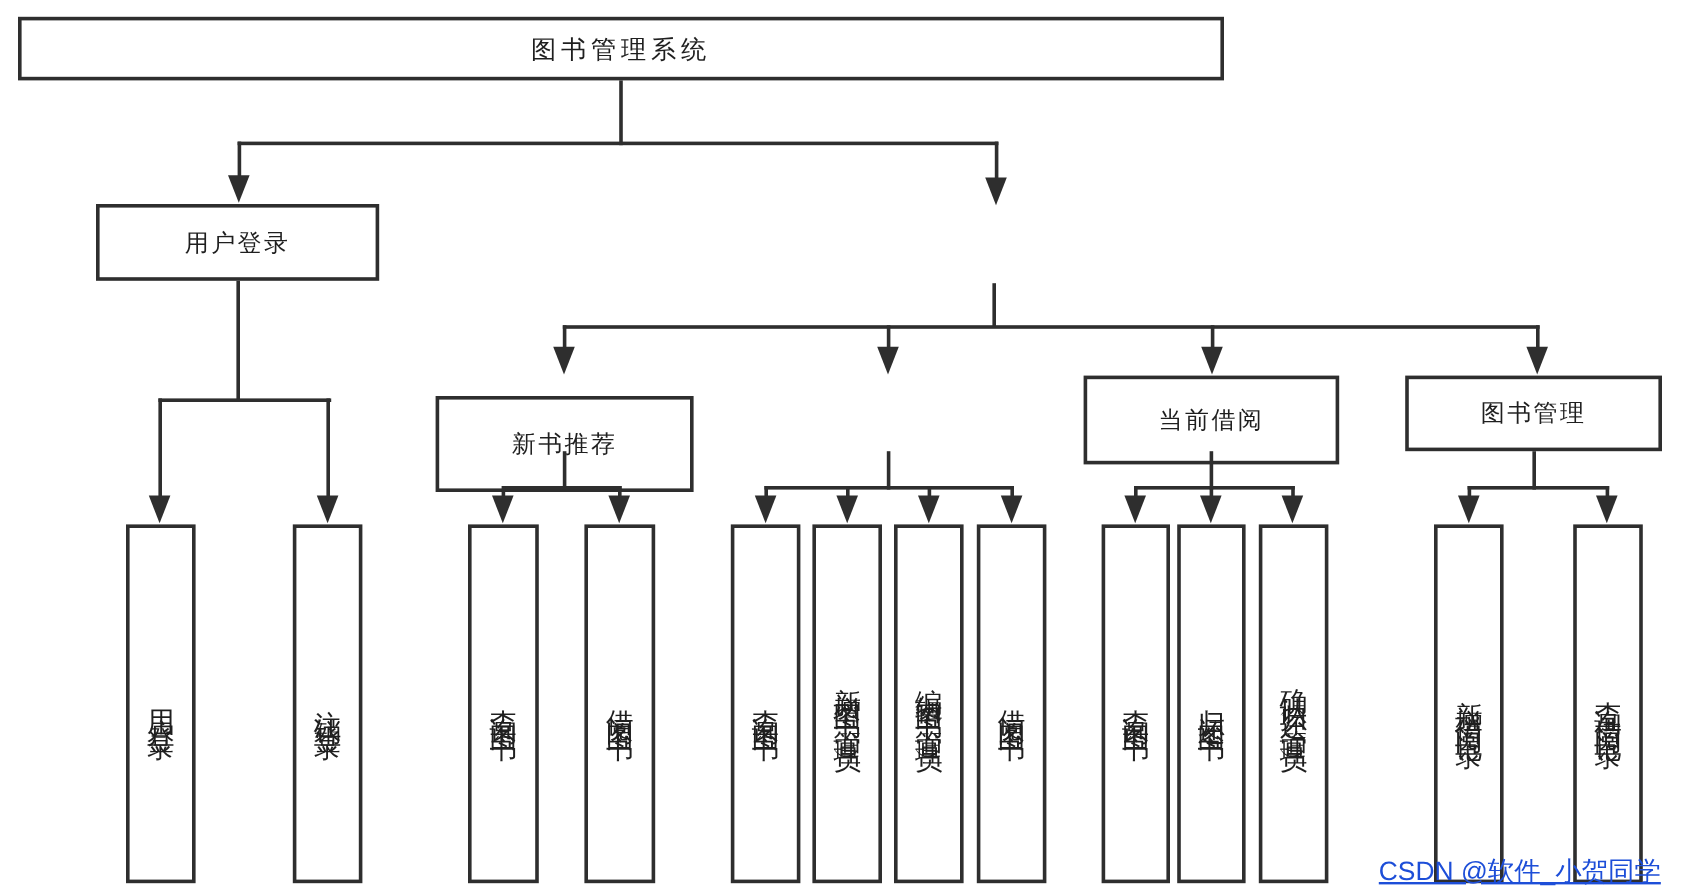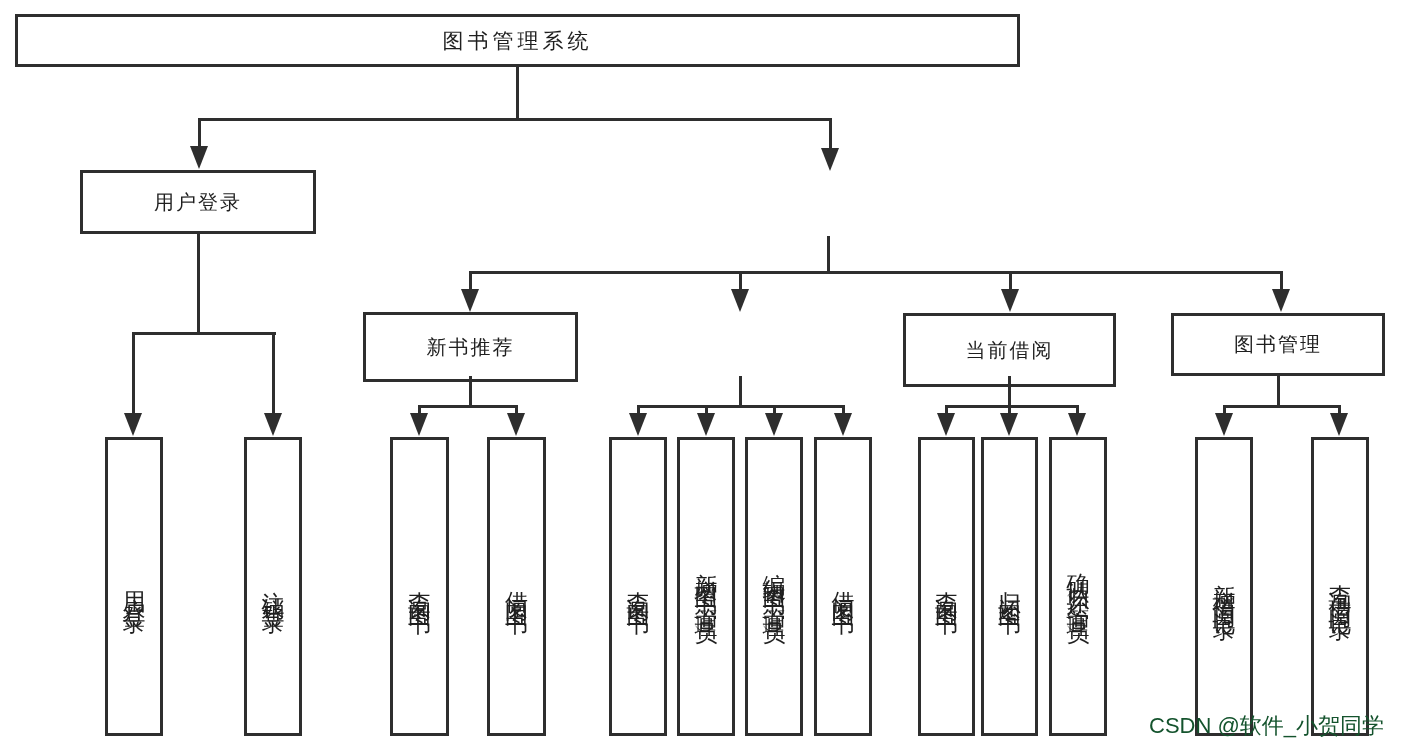--- a/index.html
+++ b/index.html
@@ -36,23 +36,24 @@
   .line { position: absolute; background: #2e2e2e; }
   .arrw {
     position: absolute;
     width: 0; height: 0;
     border-left: 9px solid transparent;
     border-right: 9px solid transparent;
     border-top: 23px solid #2e2e2e;
   }
   .watermark {
     position: absolute;
-    color: #14532d;
+    color: #1d4ed8;
     font-size: 22px;
     white-space: nowrap;
+    text-decoration: underline;
   }
 </style>
 </head>
 <body>
 
 <div class="canvas">
 
   <div class="box hbox titlebox" style="left:15px;top:14px;width:1005px;height:53px">
     <span>图书管理系统</span>
   </div>
@@ -79,21 +80,21 @@
   <div class="line" style="left:469px;top:271px;width:814px;height:3px"></div>
   <div class="line" style="left:469px;top:271px;width:3px;height:20px"></div>
   <div class="arrw" style="left:461px;top:289px"></div>
   <div class="line" style="left:739px;top:271px;width:3px;height:20px"></div>
   <div class="arrw" style="left:731px;top:289px"></div>
   <div class="line" style="left:1009px;top:271px;width:3px;height:20px"></div>
   <div class="arrw" style="left:1001px;top:289px"></div>
   <div class="line" style="left:1280px;top:271px;width:3px;height:20px"></div>
   <div class="arrw" style="left:1272px;top:289px"></div>
 
-  <div class="box hbox" style="left:363px;top:312px;width:215px;height:70px">
+  <div class="box hbox" style="left:363px;top:330px;width:215px;height:80px">
     <span>新书推荐</span>
   </div>
   <div class="box hbox" style="left:903px;top:313px;width:213px;height:74px">
     <span>当前借阅</span>
   </div>
   <div class="box hbox" style="left:1171px;top:313px;width:214px;height:63px">
     <span>图书管理</span>
   </div>
 
   <div class="line" style="left:469px;top:376px;width:3px;height:32px"></div>

